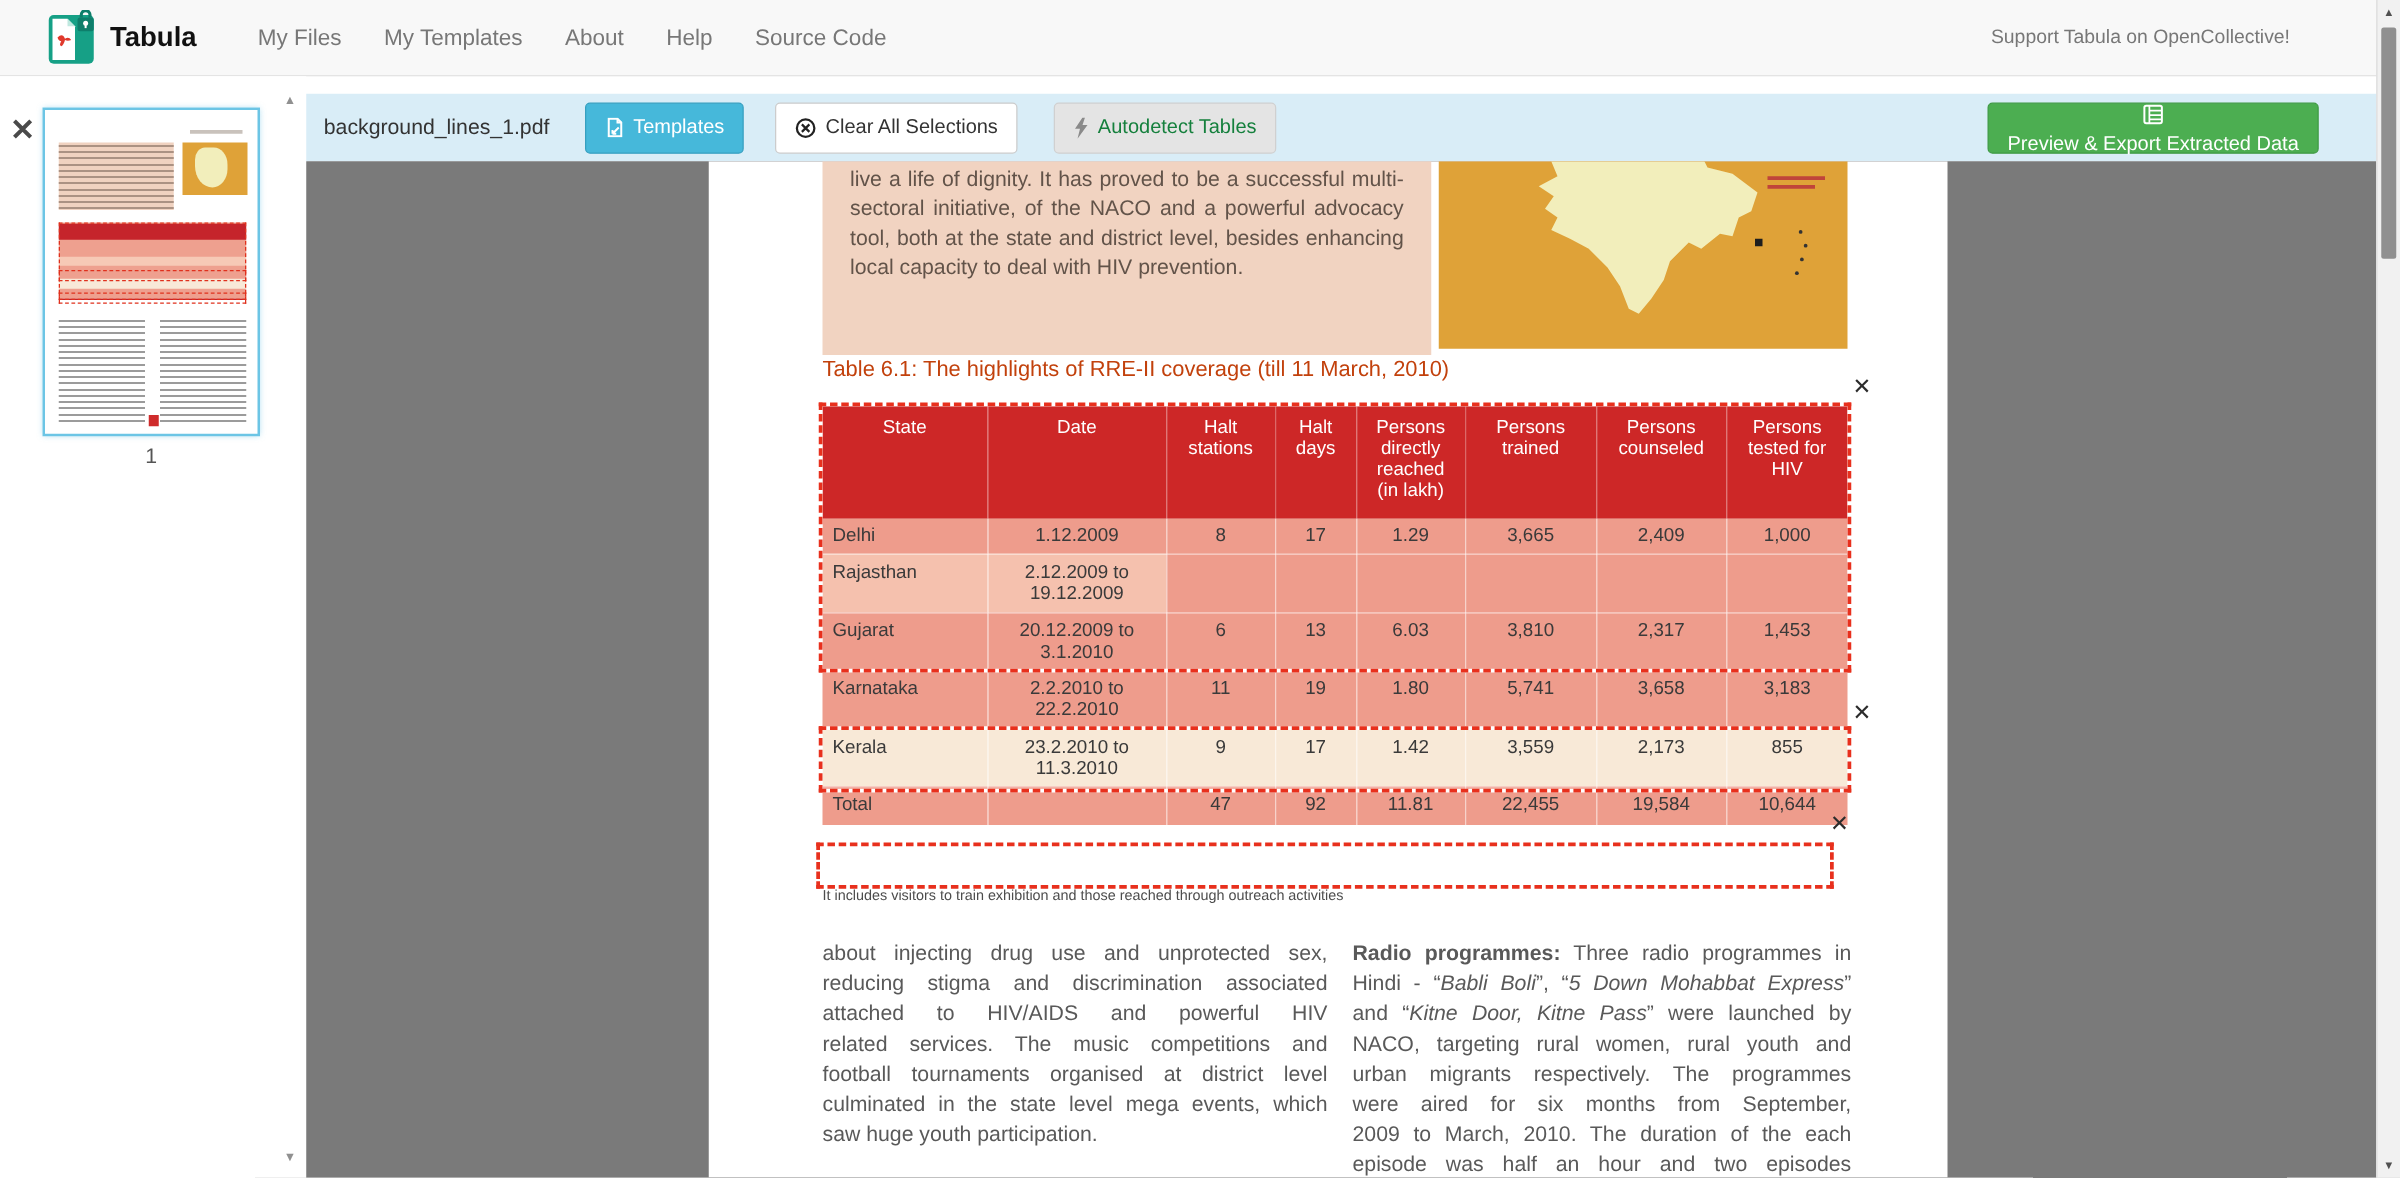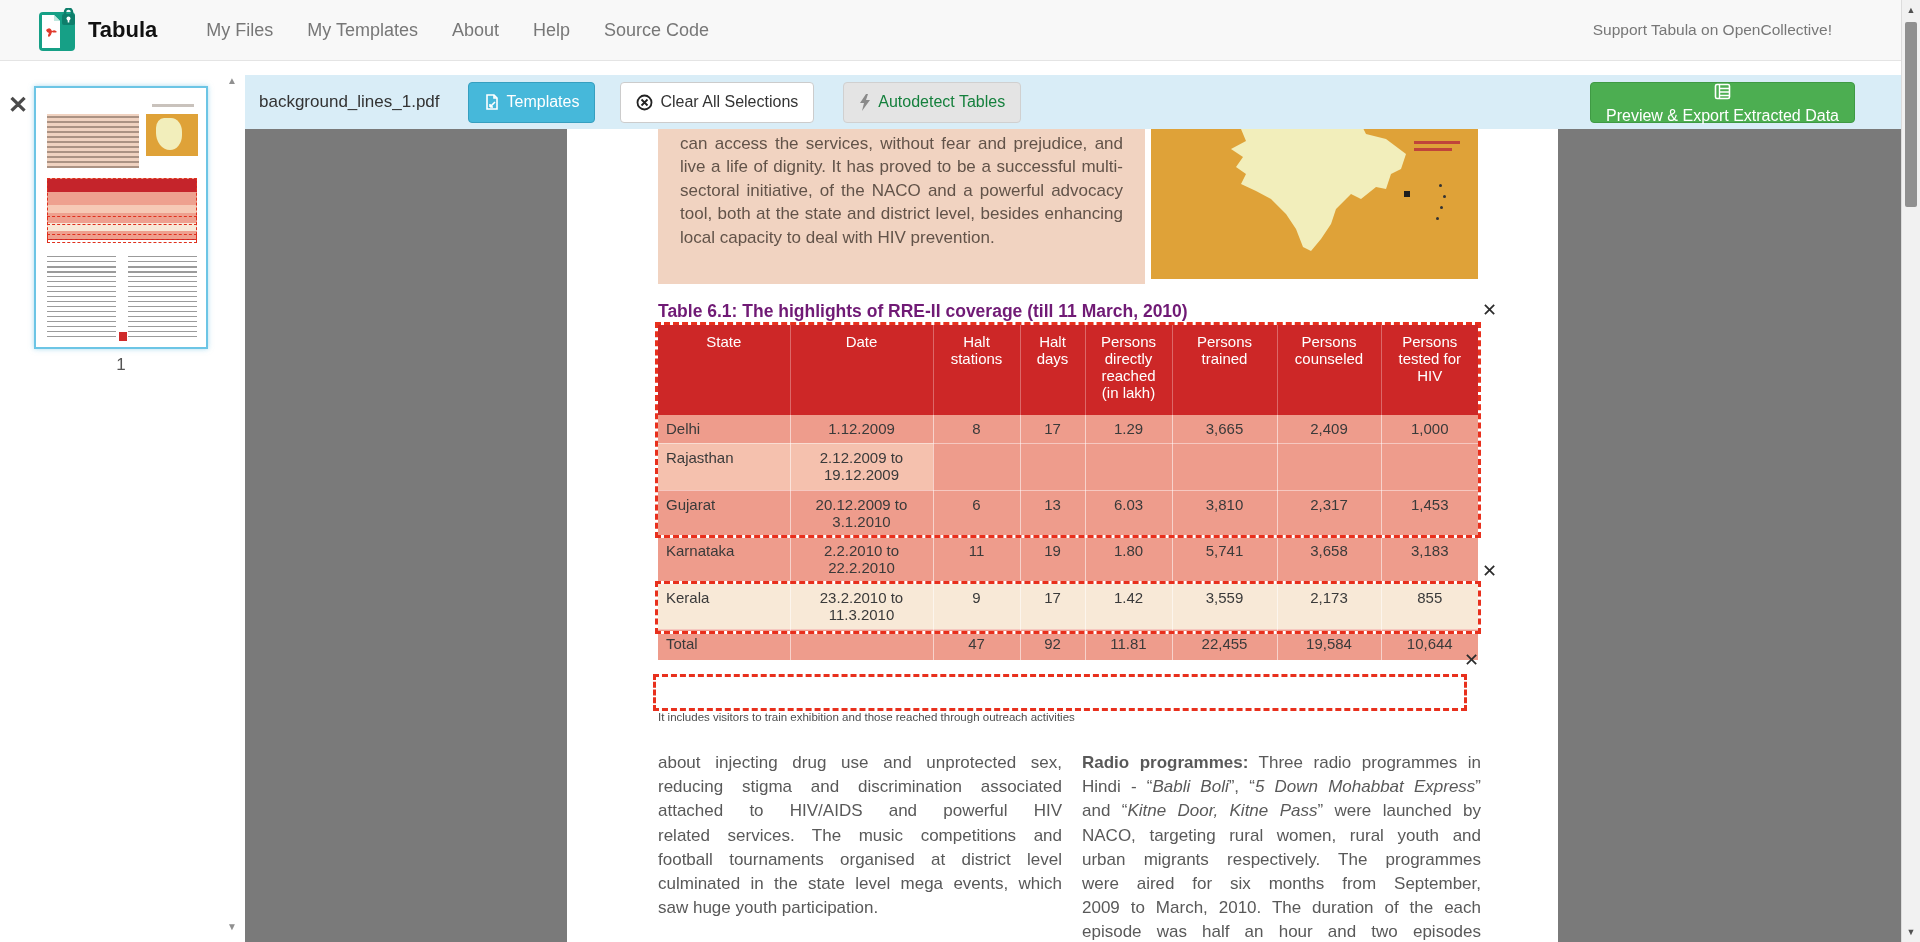--- a/index.html
+++ b/index.html
@@ -59,21 +59,21 @@
   .pdf-page { position:absolute; left:322px; top:0; width:991px; height:813px; background:#fff; cursor:crosshair; }
 
   
   .pink-block { position:absolute; left:91px; top:0; width:487px; height:155px; background:#f1d3c1;
                 padding:3px 22px 0; font-size:17px; line-height:23.4px; color:#625349; }
   .map { position:absolute; left:584px; top:0; width:327px; height:150px; background:#dfa238; overflow:hidden; }
   .map-label-line { position:absolute; background:#c0443a; height:3px; }
   .map-legend { position:absolute; left:253px; top:62px; width:6px; height:6px; background:#1e1e1e; }
   .map-dot { position:absolute; width:3px; height:3px; background:#333; border-radius:50%; }
 
-  .tbl-title { position:absolute; left:91px; top:172px; font-size:17.5px; color:#701a75; white-space:nowrap;font-weight:bold; }
+  .tbl-title { position:absolute; left:91px; top:156px; font-size:17.5px; color:#c2410c; white-space:nowrap; }
 
   .tbl-wrap { position:absolute; left:91px; top:196px; width:820px; }
   table { border-collapse:collapse; table-layout:fixed; width:820px; }
   th { background:#cd2727; color:#fff; font-weight:normal; font-size:15px; line-height:17px;
        vertical-align:top; padding:8px 10px 0; text-align:center;
        border-right:1px solid rgba(255,255,255,0.30); height:90px; }
   td { font-size:15px; line-height:17px; color:#3a3a3a; text-align:center; vertical-align:top;
        padding:5px 4px 0; border-right:1px solid rgba(255,255,255,0.55);
        border-bottom:1px solid rgba(255,255,255,0.45);margin-top:20px; }
   th:last-child, td:last-child { border-right:none; }
@@ -199,21 +199,20 @@
       </svg>
     </span>
     <span>Preview &amp; Export Extracted Data</span>
   </div>
 </div>
 
 <div class="main">
   <div class="pdf-page">
 
     <div class="pink-block">
-        <div class="tl">can access the services, without fear and prejudice, and</div>
         <div class="tl">live a life of dignity. It has proved to be a successful multi-</div>
         <div class="tl">sectoral initiative, of the NACO and a powerful advocacy</div>
         <div class="tl">tool, both at the state and district level, besides enhancing</div>
         <div class="tl last">local capacity to deal with HIV prevention.</div>
       </div>
 
     <div class="map">
       <svg width="327" height="150" viewBox="0 0 327 150">
         <path d="M120,-40 L150,-30 L165,-20 L185,-25 L205,-15 L215,5 L235,10 L255,25 L250,40 L240,45 L235,60
                  L225,58 L210,70 L200,65 L185,80 L180,95 L170,110 L160,122 L152,118 L145,100 L135,85

